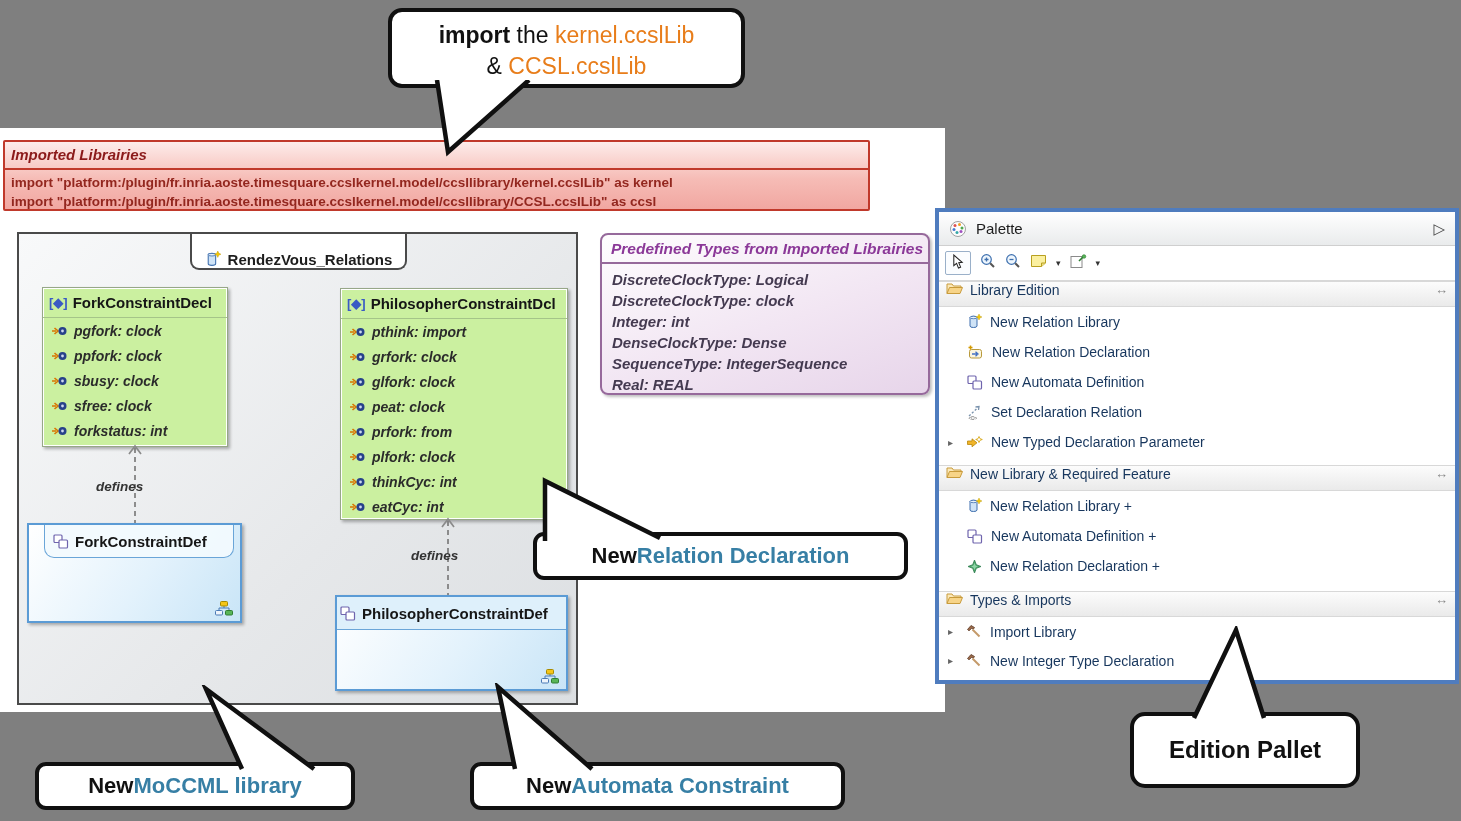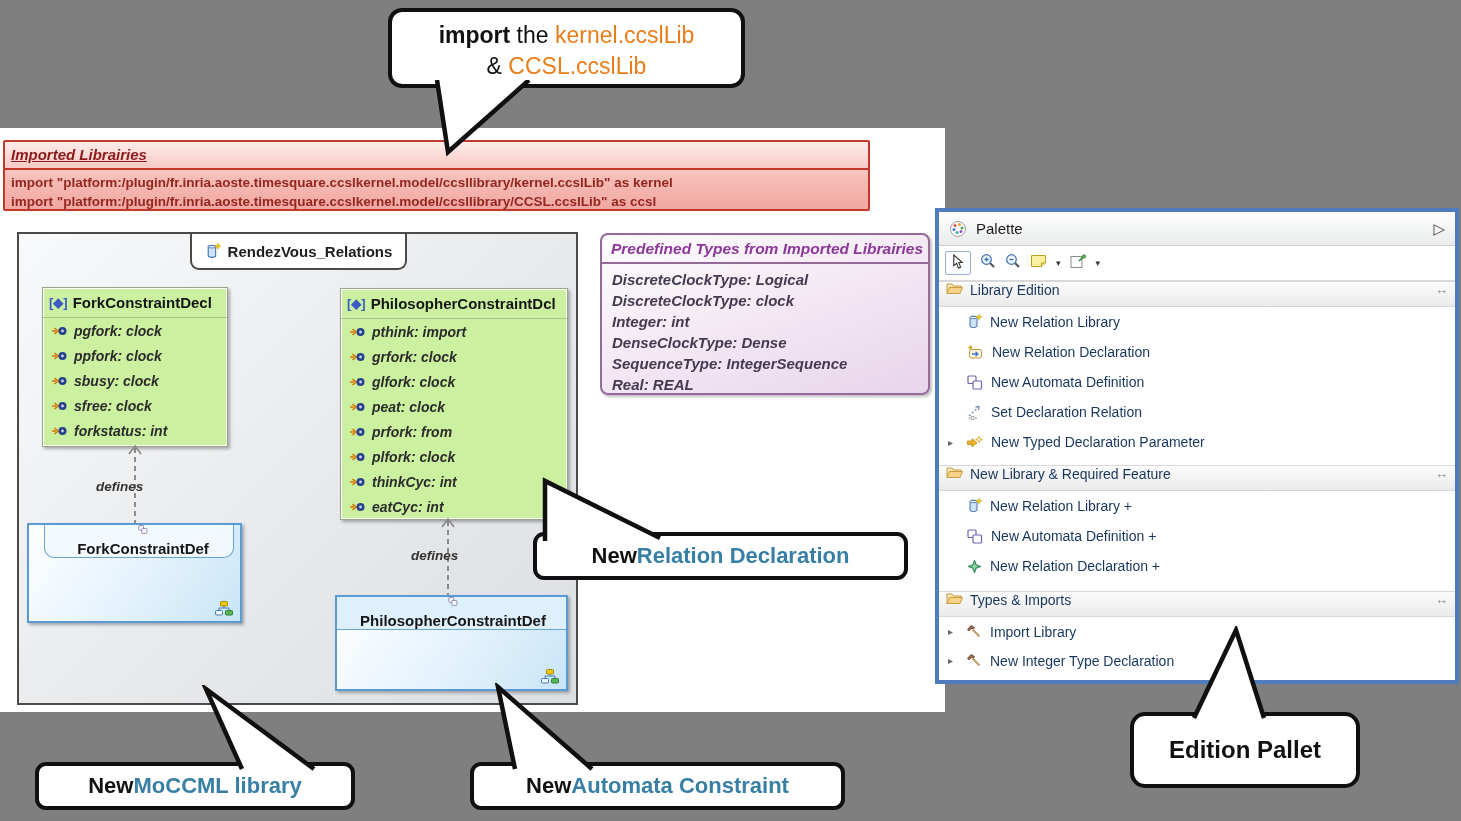--- a/index.html
+++ b/index.html
@@ -6,43 +6,43 @@
   #stage{position:relative;width:1461px;height:821px;background:#7f7f7f;overflow:hidden;}
   .abs{position:absolute;box-sizing:border-box;}
 
   
   #canvas{left:0;top:128px;width:945px;height:584px;background:#ffffff;}
 
   
   #banner{left:3px;top:140px;width:867px;height:71px;border:2px solid #c0392b;border-radius:2px;
           background:linear-gradient(180deg,#fdecea 0%,#f6bcb6 55%,#f1a7a1 100%);}
   #banner .hd{height:26px;line-height:26px;padding-left:6px;font-size:15px;font-weight:bold;font-style:italic;
-          color:#8b1a1a;border-bottom:2px solid #c0392b;text-decoration:underline;}
+          color:#8b1a1a;border-bottom:2px solid #c0392b;}
   #banner .bd{padding:3px 6px 0 6px;font-size:13.5px;font-weight:bold;color:#93271f;line-height:19px;white-space:nowrap;}
 
   
   #diagram{left:17px;top:232px;width:561px;height:473px;border:2px solid #4a4a4a;
            background:linear-gradient(135deg,#f8f9fa 0%,#e6e8ea 60%,#dcdfe2 100%);}
   #pkgtab{left:190px;top:234px;width:217px;height:36px;background:#ffffff;border:2px solid #4a4a4a;border-top:none;
-          border-radius:0 0 9px 9px;display:flex;align-items:center;justify-content:center;gap:7px;
+          border-radius:0 0 9px 9px;display:flex;align-items:flex-end;justify-content:center;gap:7px;
           font-size:15px;font-weight:600;color:#1d1d1d;z-index:6;}
 
   .decl{background:#cbf0a0;border:1px solid #97a788;box-shadow:inset 0 0 0 1px #ffffff,2px 2px 3px rgba(0,0,0,.3);z-index:4;}
   .decl .t{height:29px;display:flex;align-items:center;gap:5px;padding-left:6px;border-bottom:1px solid #a5c489;
            font-size:15px;font-weight:600;color:#161616;white-space:nowrap;overflow:hidden;}
   .bracket{color:#3a5bc4;font-weight:bold;font-size:13px;}
   .attr{display:flex;align-items:center;gap:6px;padding-left:8px;font-size:14px;font-weight:600;font-style:italic;color:#2b2b2b;}
   #decl1{left:42px;top:287px;width:186px;height:160px;}
   #decl1 .attr{height:25px;}
   #decl2{left:340px;top:288px;width:228px;height:232px;}
   #decl2 .attr{height:25px;}
 
   .defbox{border:2px solid #5b9bd5;background:linear-gradient(125deg,#ffffff 0%,#e3f2fc 55%,#c9e5f7 100%);
           box-shadow:2px 2px 3px rgba(0,0,0,.3);z-index:4;}
-  .defhead{display:flex;align-items:center;gap:6px;font-size:15px;font-weight:600;color:#161616;white-space:nowrap;flex-direction:column;}
+  .defhead{display:flex;align-items:center;gap:6px;font-size:15px;font-weight:600;color:#161616;white-space:nowrap;}
   #def1{left:27px;top:523px;width:215px;height:100px;}
   #def1 .defhead{position:absolute;left:15px;right:6px;top:0;height:32px;border:1px solid #6aa5d8;border-top:none;
           border-radius:0 0 10px 10px;background:rgba(242,250,254,.95);padding-left:8px;}
   #def2{left:335px;top:595px;width:233px;height:96px;}
   #def2 .defhead{height:32px;border-bottom:1px solid #6aa5d8;background:#def0fb;padding-left:3px;}
   .treeic{position:absolute;right:7px;bottom:5px;}
 
   .edgelabel{font-size:13.5px;font-style:italic;font-weight:600;color:#333;z-index:5;}
 
   

